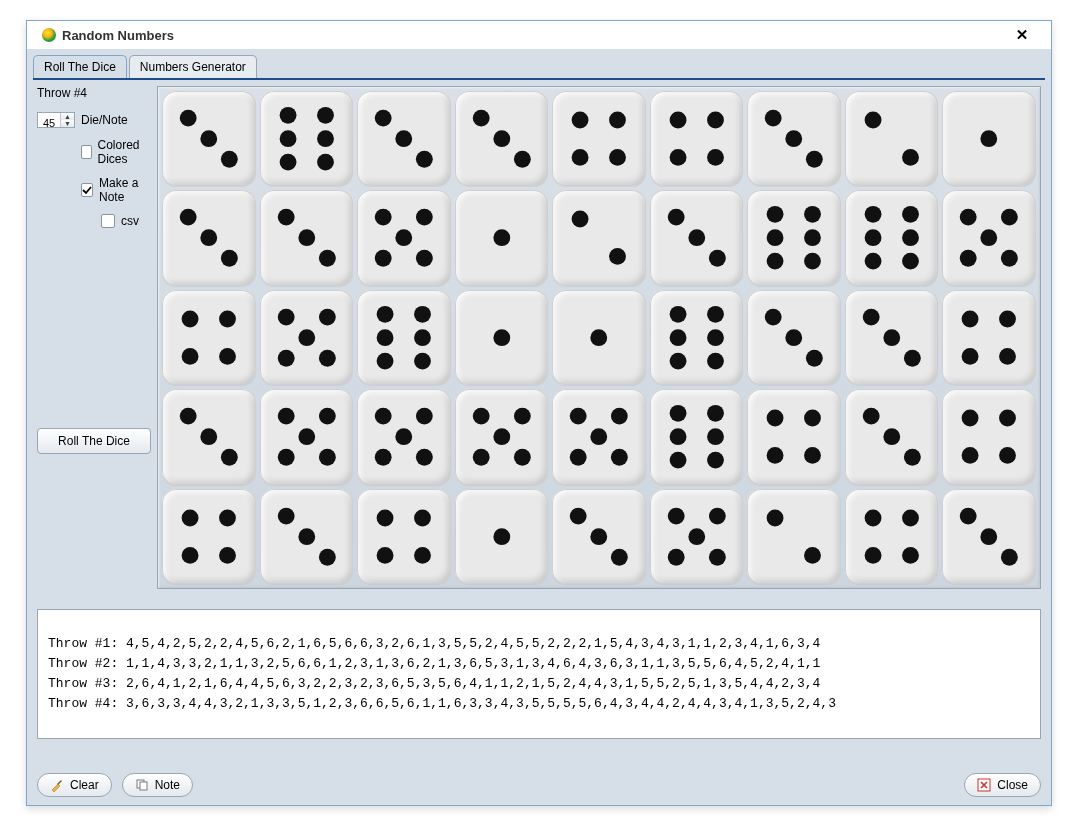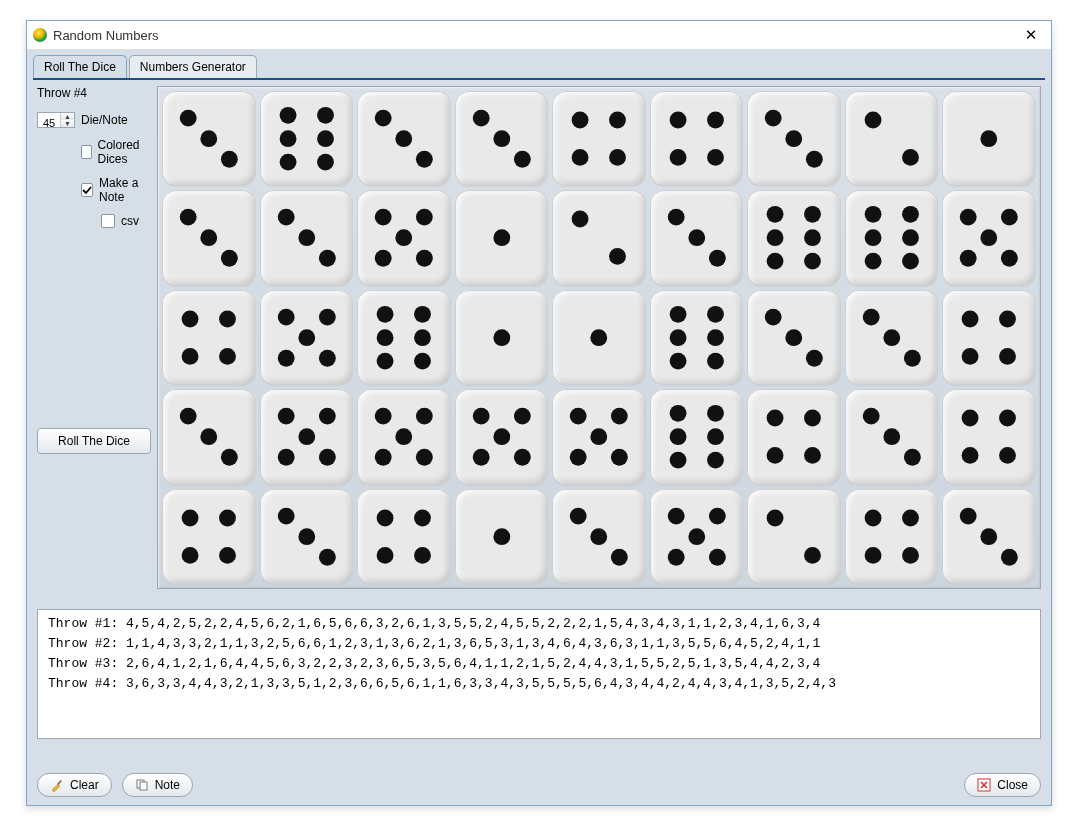--- a/index.html
+++ b/index.html
@@ -21,21 +21,22 @@
     background: #fff;
     box-shadow: 0 3px 8px rgba(0,0,0,0.15);
     display: flex;
     flex-direction: column;
   }
   .titlebar {
     height: 28px;
     background: #fff;
     display: flex;
     align-items: center;
-    padding: 0 6px;
+    padding: 0 15px;
+    font-weight: bold;
   }
   .titlebar .ico {
     width: 14px; height: 14px; border-radius: 50%;
     background: radial-gradient(circle at 40% 35%, #ffe15a 0%, #f7b500 35%, #2f9e44 60%, #0b7a27 100%);
     margin-right: 6px;
   }
   .title-text { font-size: 13px; color: #333; }
   .close-x {
     margin-left: auto;
     width: 28px; height: 20px;
@@ -156,21 +157,21 @@
       inset 3px 3px 6px rgba(255,255,255,0.9),
       inset -3px -3px 6px rgba(0,0,0,0.15),
       0 1px 1px rgba(0,0,0,0.05);
   }
   .die svg { position:absolute; inset:0; width:100%; height:100%; }
   .die circle { fill:#111; }
   .log-box {
     margin-top: 20px;
     background:#fff;
     border:1px solid #9aa6b2;
-    padding:4px 10px;
+    padding:24px 10px;
     font-family: "Consolas","Courier New",monospace;
     font-size: 13px;
     line-height: 20px;
     white-space: pre;
     height: 130px;
     overflow:hidden;
     color:#000;
   }
   .footer {
     margin-top:auto;

